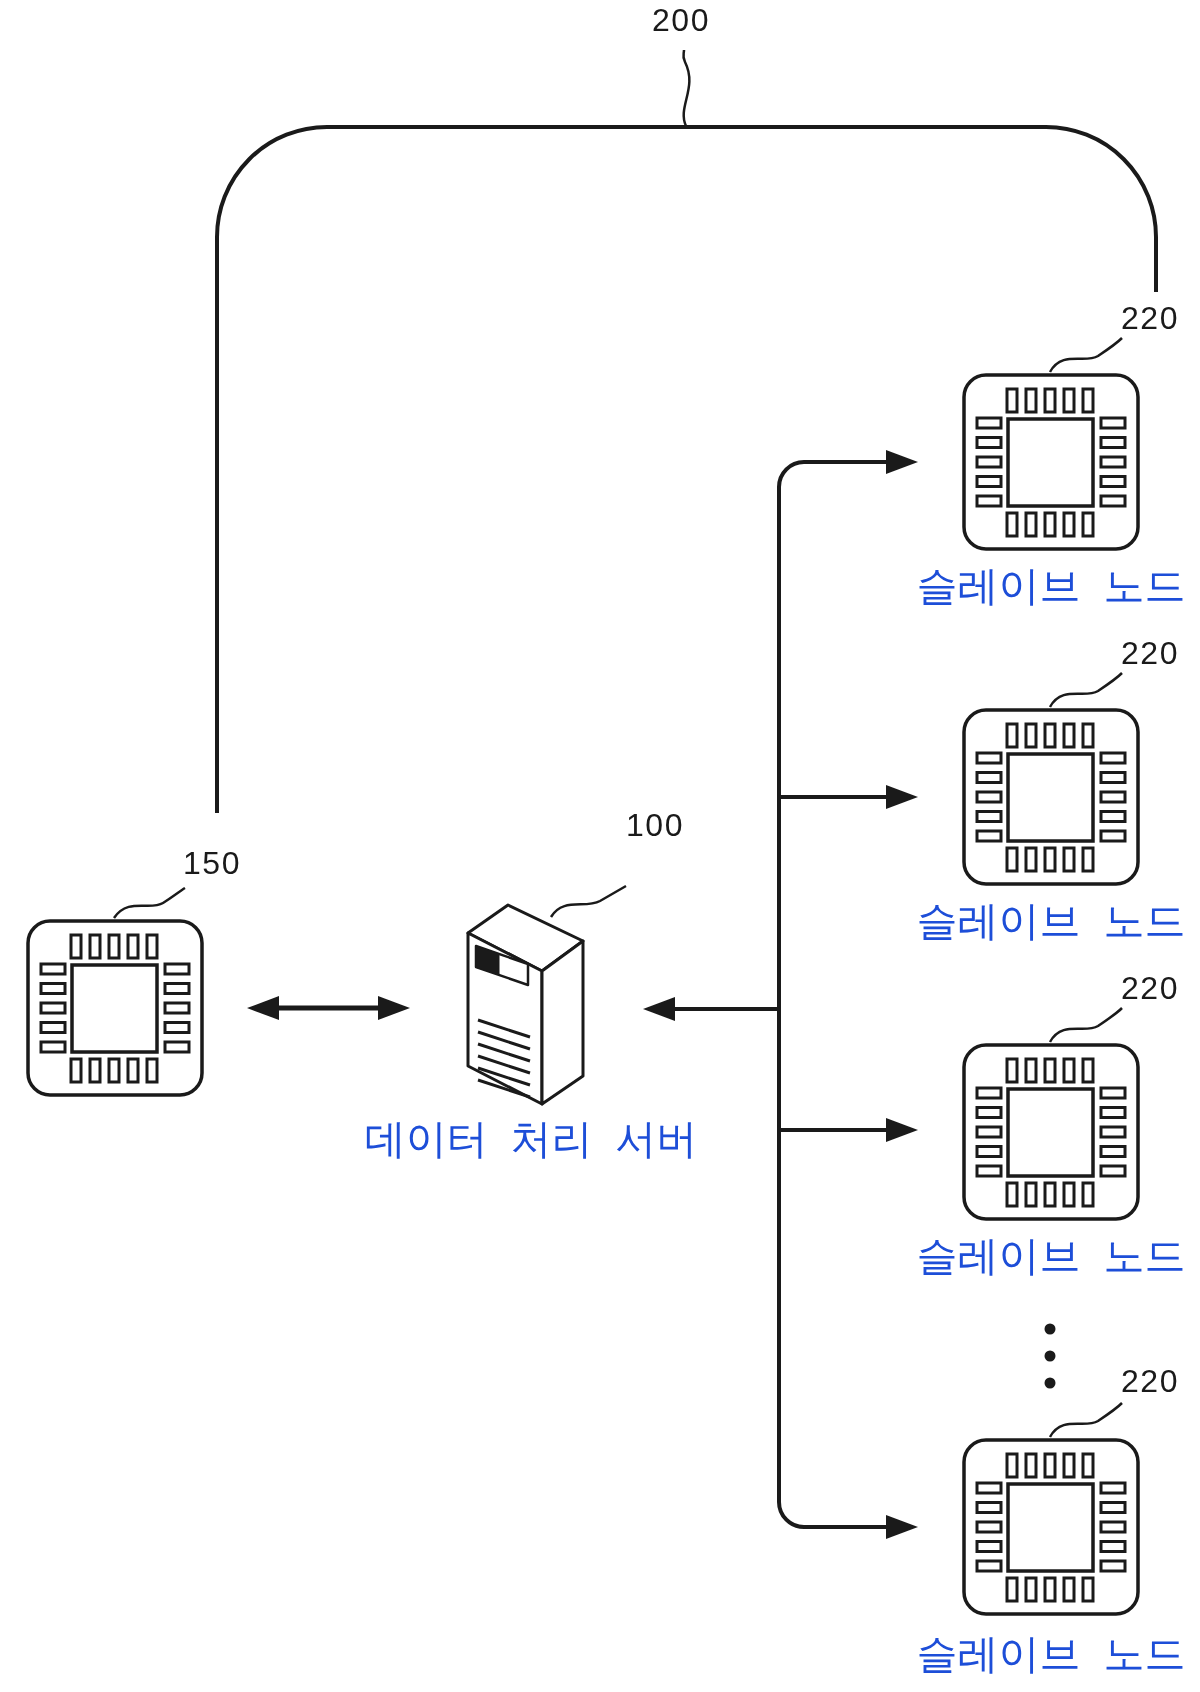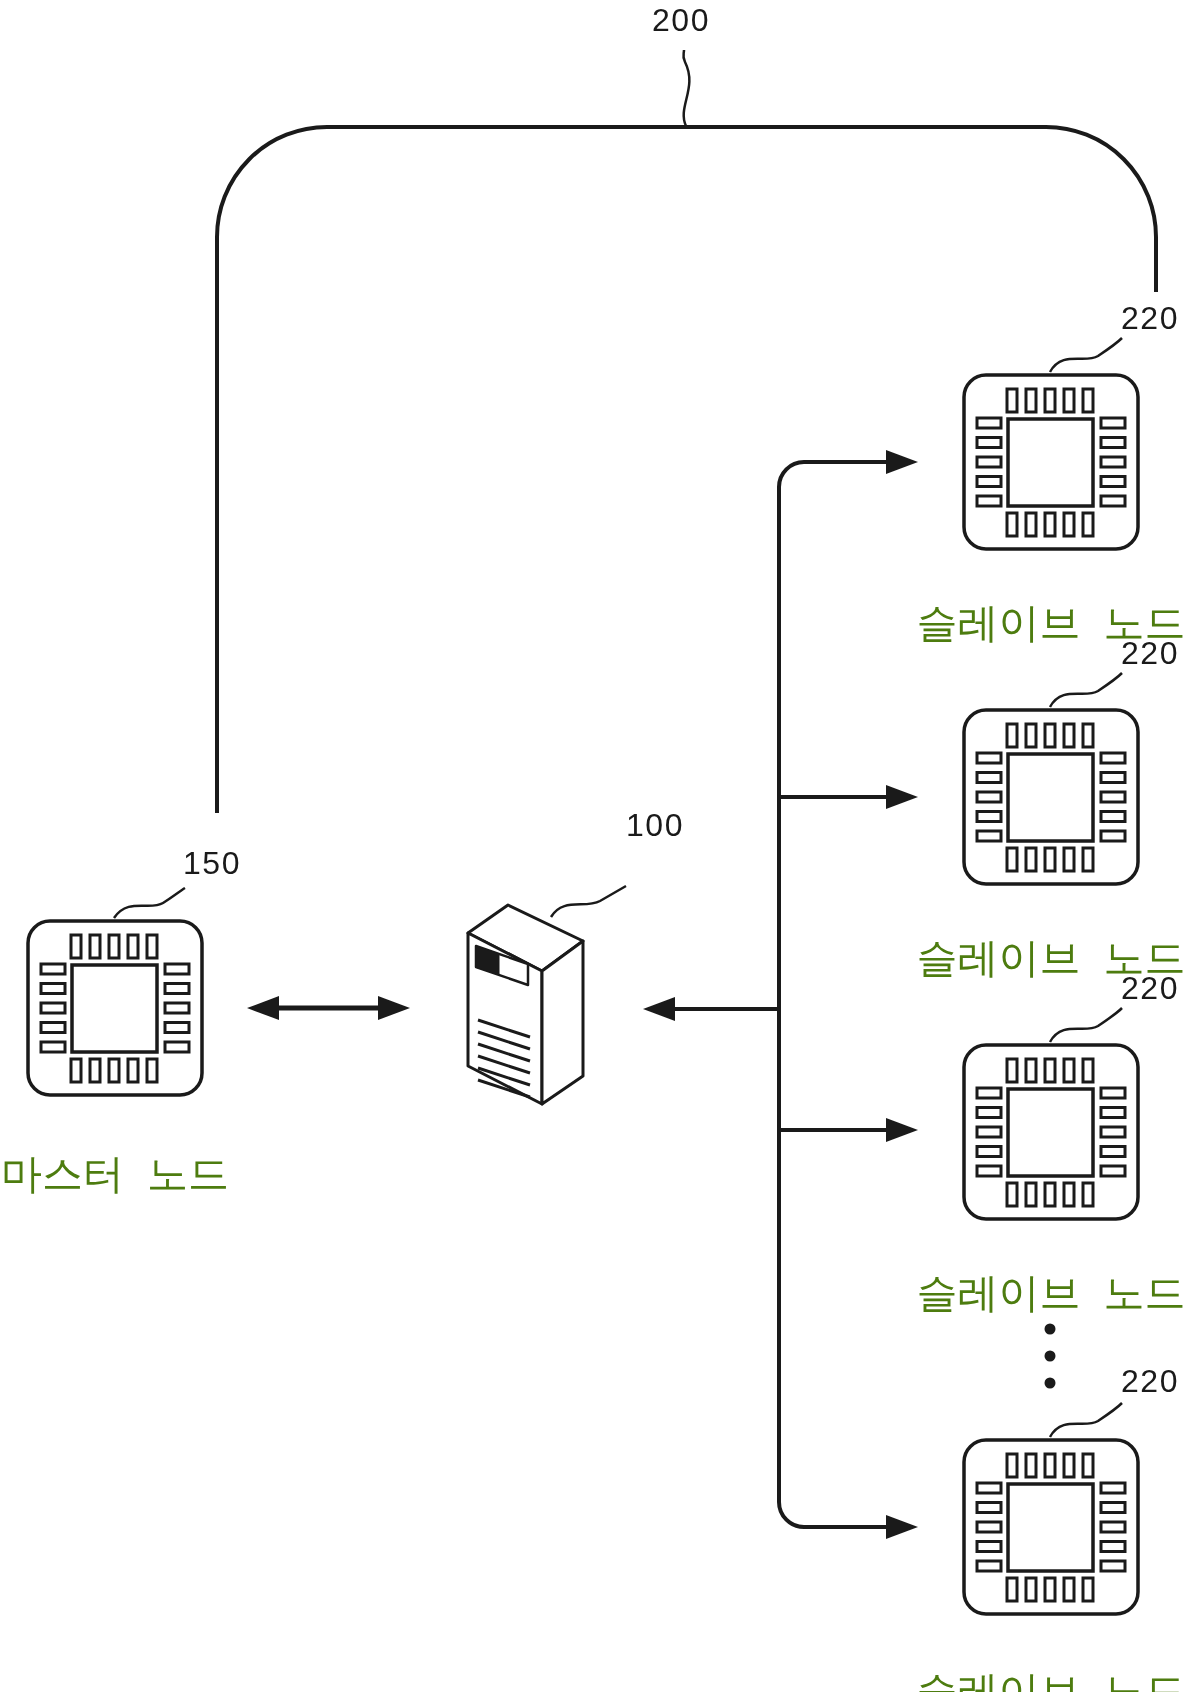--- a/index.html
+++ b/index.html
@@ -8,21 +8,21 @@
     font-family:"Liberation Sans",sans-serif;color:#1a1a1a;overflow:hidden;
   }
   .overlay{position:absolute;left:0;top:0;}
   .icon-svg{position:absolute;}
   .ref{
     position:absolute;font-size:32px;letter-spacing:1.5px;line-height:1;
     transform:translateX(-50%);white-space:pre;color:#1a1a1a;
   }
   .klabel{
     position:absolute;font-size:41px;line-height:1;transform:translateX(-50%);
-    white-space:pre;color:#4d7c0f;margin-top:37px;
+    white-space:pre;color:#1d4ed8;
   }
   .stroke{stroke:#1a1a1a;fill:none;}
   .fillshape{fill:#1a1a1a;stroke:none;}
 </style>
 </head>
 <body>
 
 <div class="stage">
 
   <svg width="0" height="0" style="position:absolute" aria-hidden="true">
@@ -136,19 +136,19 @@
   </svg>
 
   <div class="ref" style="left:681px;top:4px">200</div>
   <div class="ref" style="left:212px;top:847px">150</div>
   <div class="ref" style="left:655px;top:809px">100</div>
   <div class="ref" style="left:1150px;top:302px">220</div>
   <div class="ref" style="left:1150px;top:637px">220</div>
   <div class="ref" style="left:1150px;top:972px">220</div>
   <div class="ref" style="left:1150px;top:1365px">220</div>
 
-  <div class="klabel" style="left:115px;top:1117px">마스터  노드</div>
+  <div class="klabel" style="left:531px;top:1119px">데이터  처리  서버</div>
   <div class="klabel" style="left:1051px;top:566px">슬레이브  노드</div>
   <div class="klabel" style="left:1051px;top:901px">슬레이브  노드</div>
   <div class="klabel" style="left:1051px;top:1236px">슬레이브  노드</div>
   <div class="klabel" style="left:1051px;top:1634px">슬레이브  노드</div>
 
 </div>
 
 </body></html>

